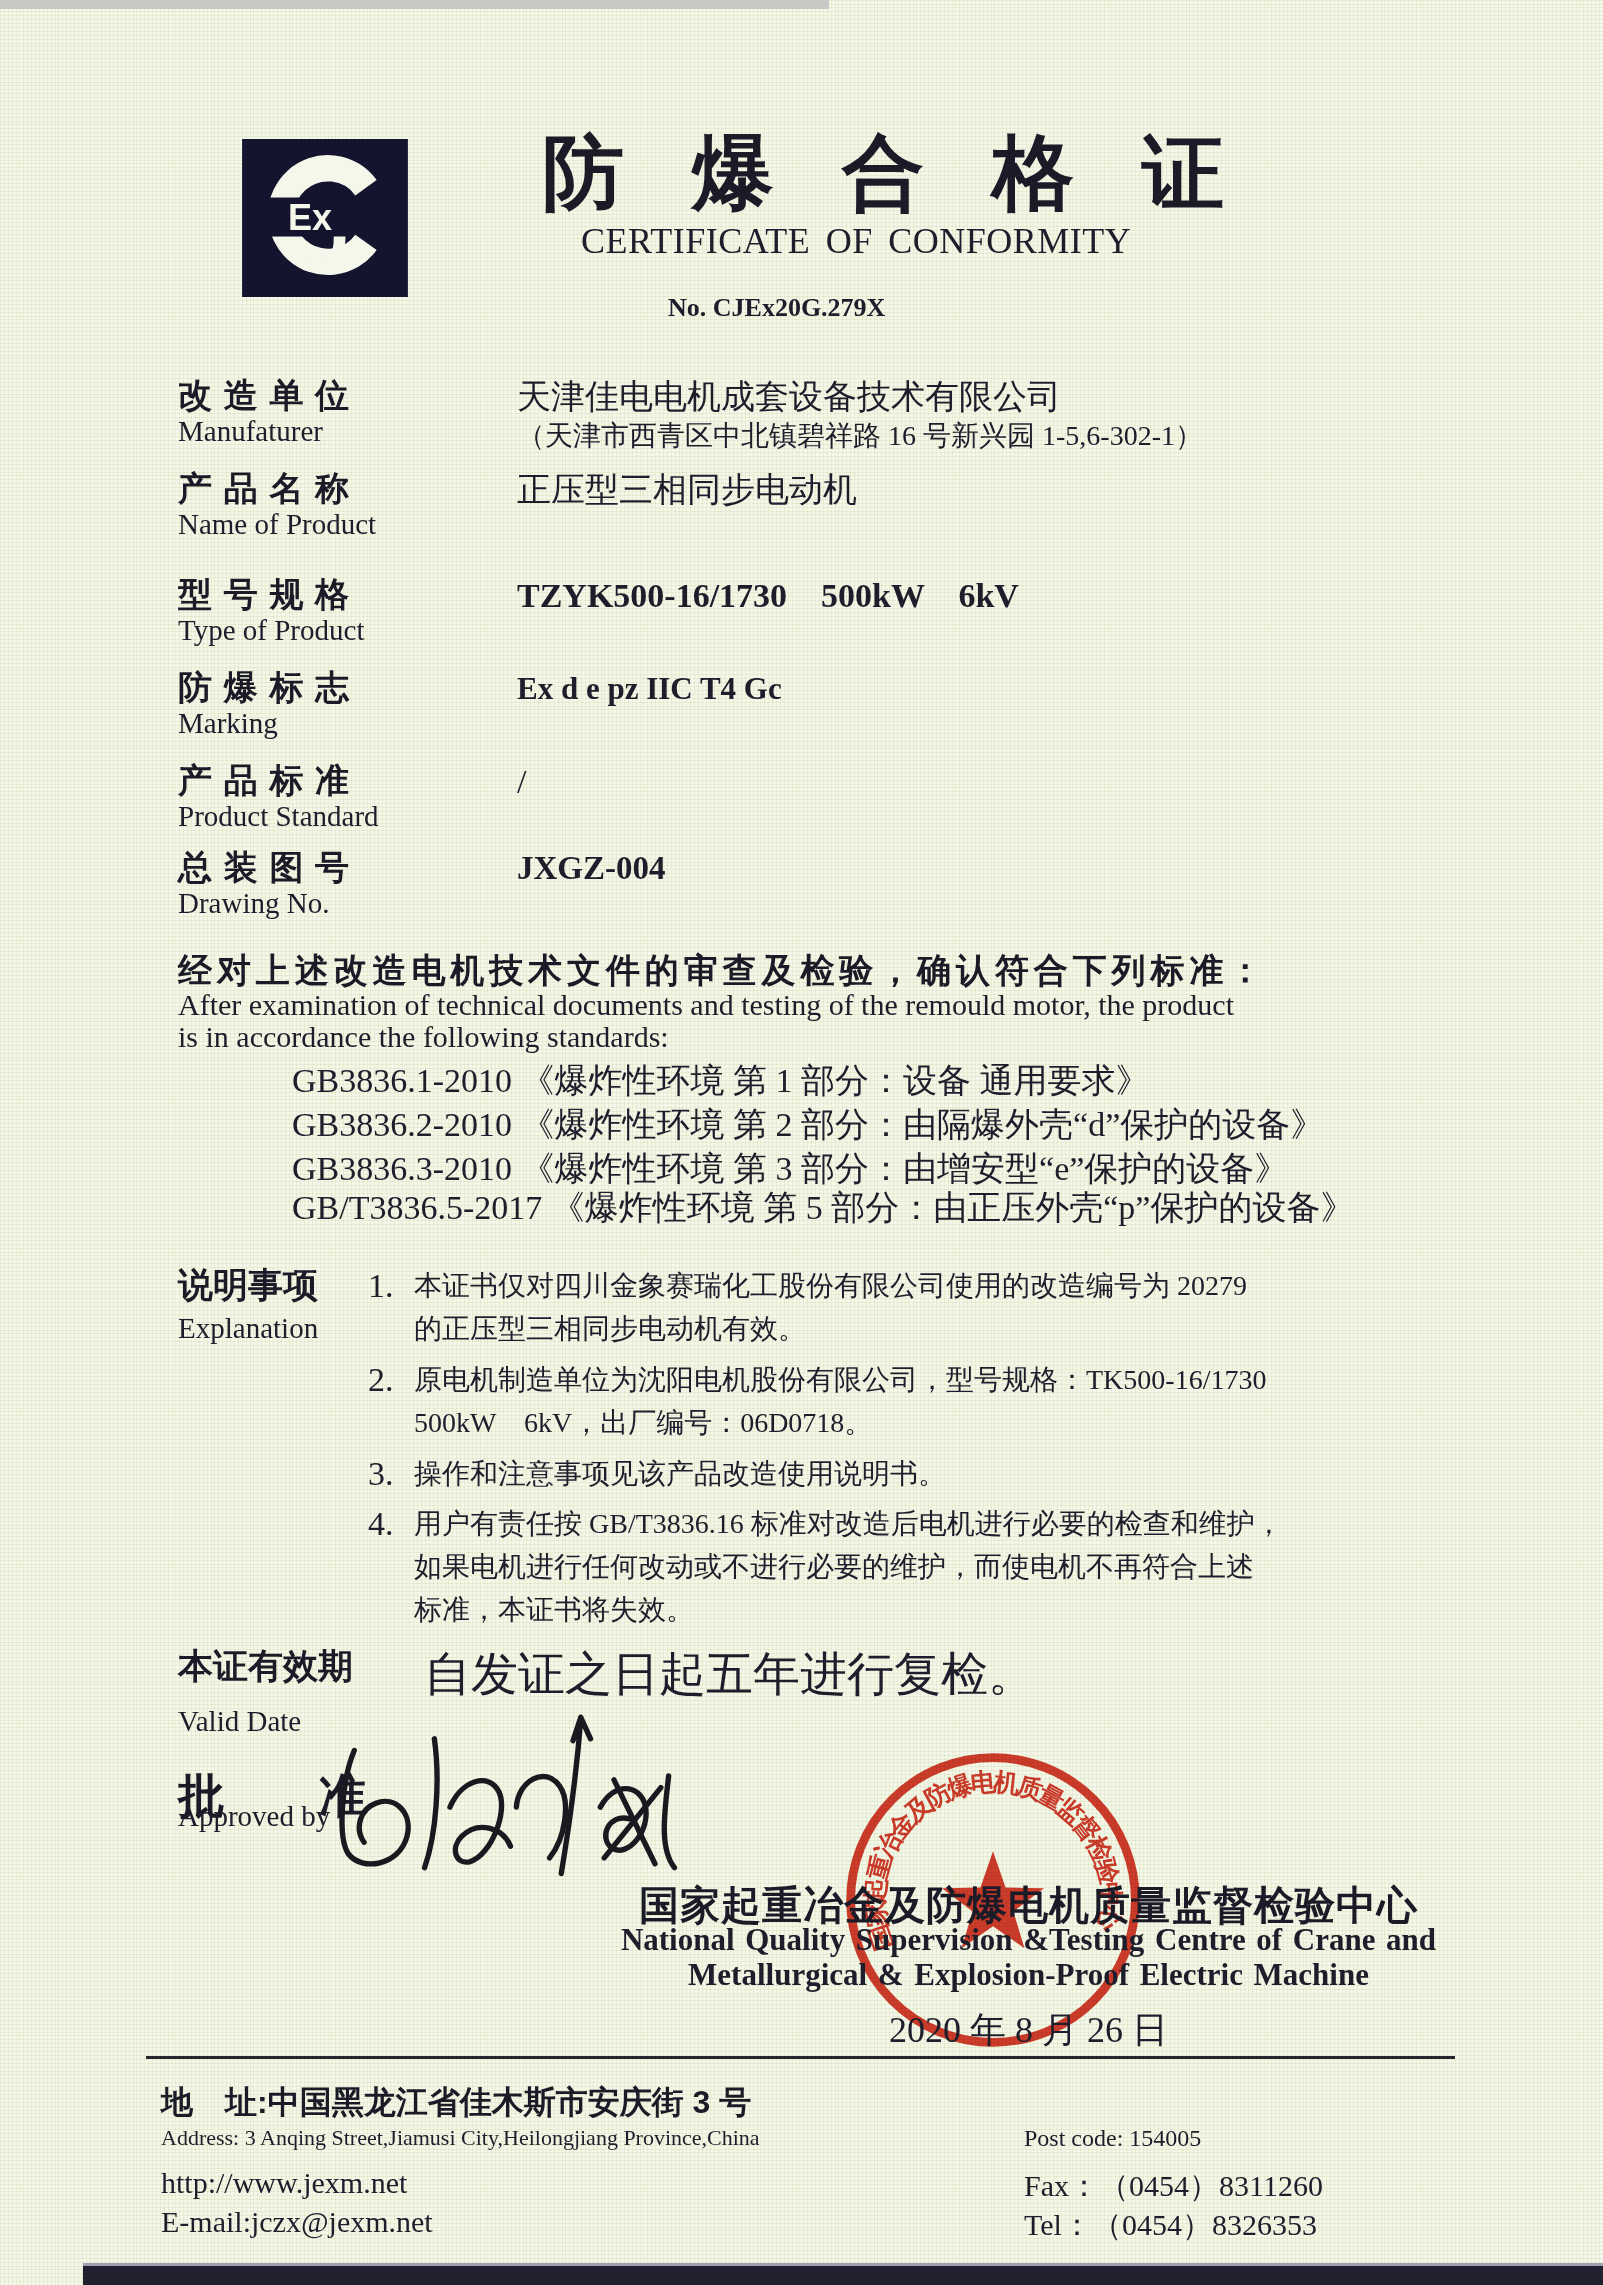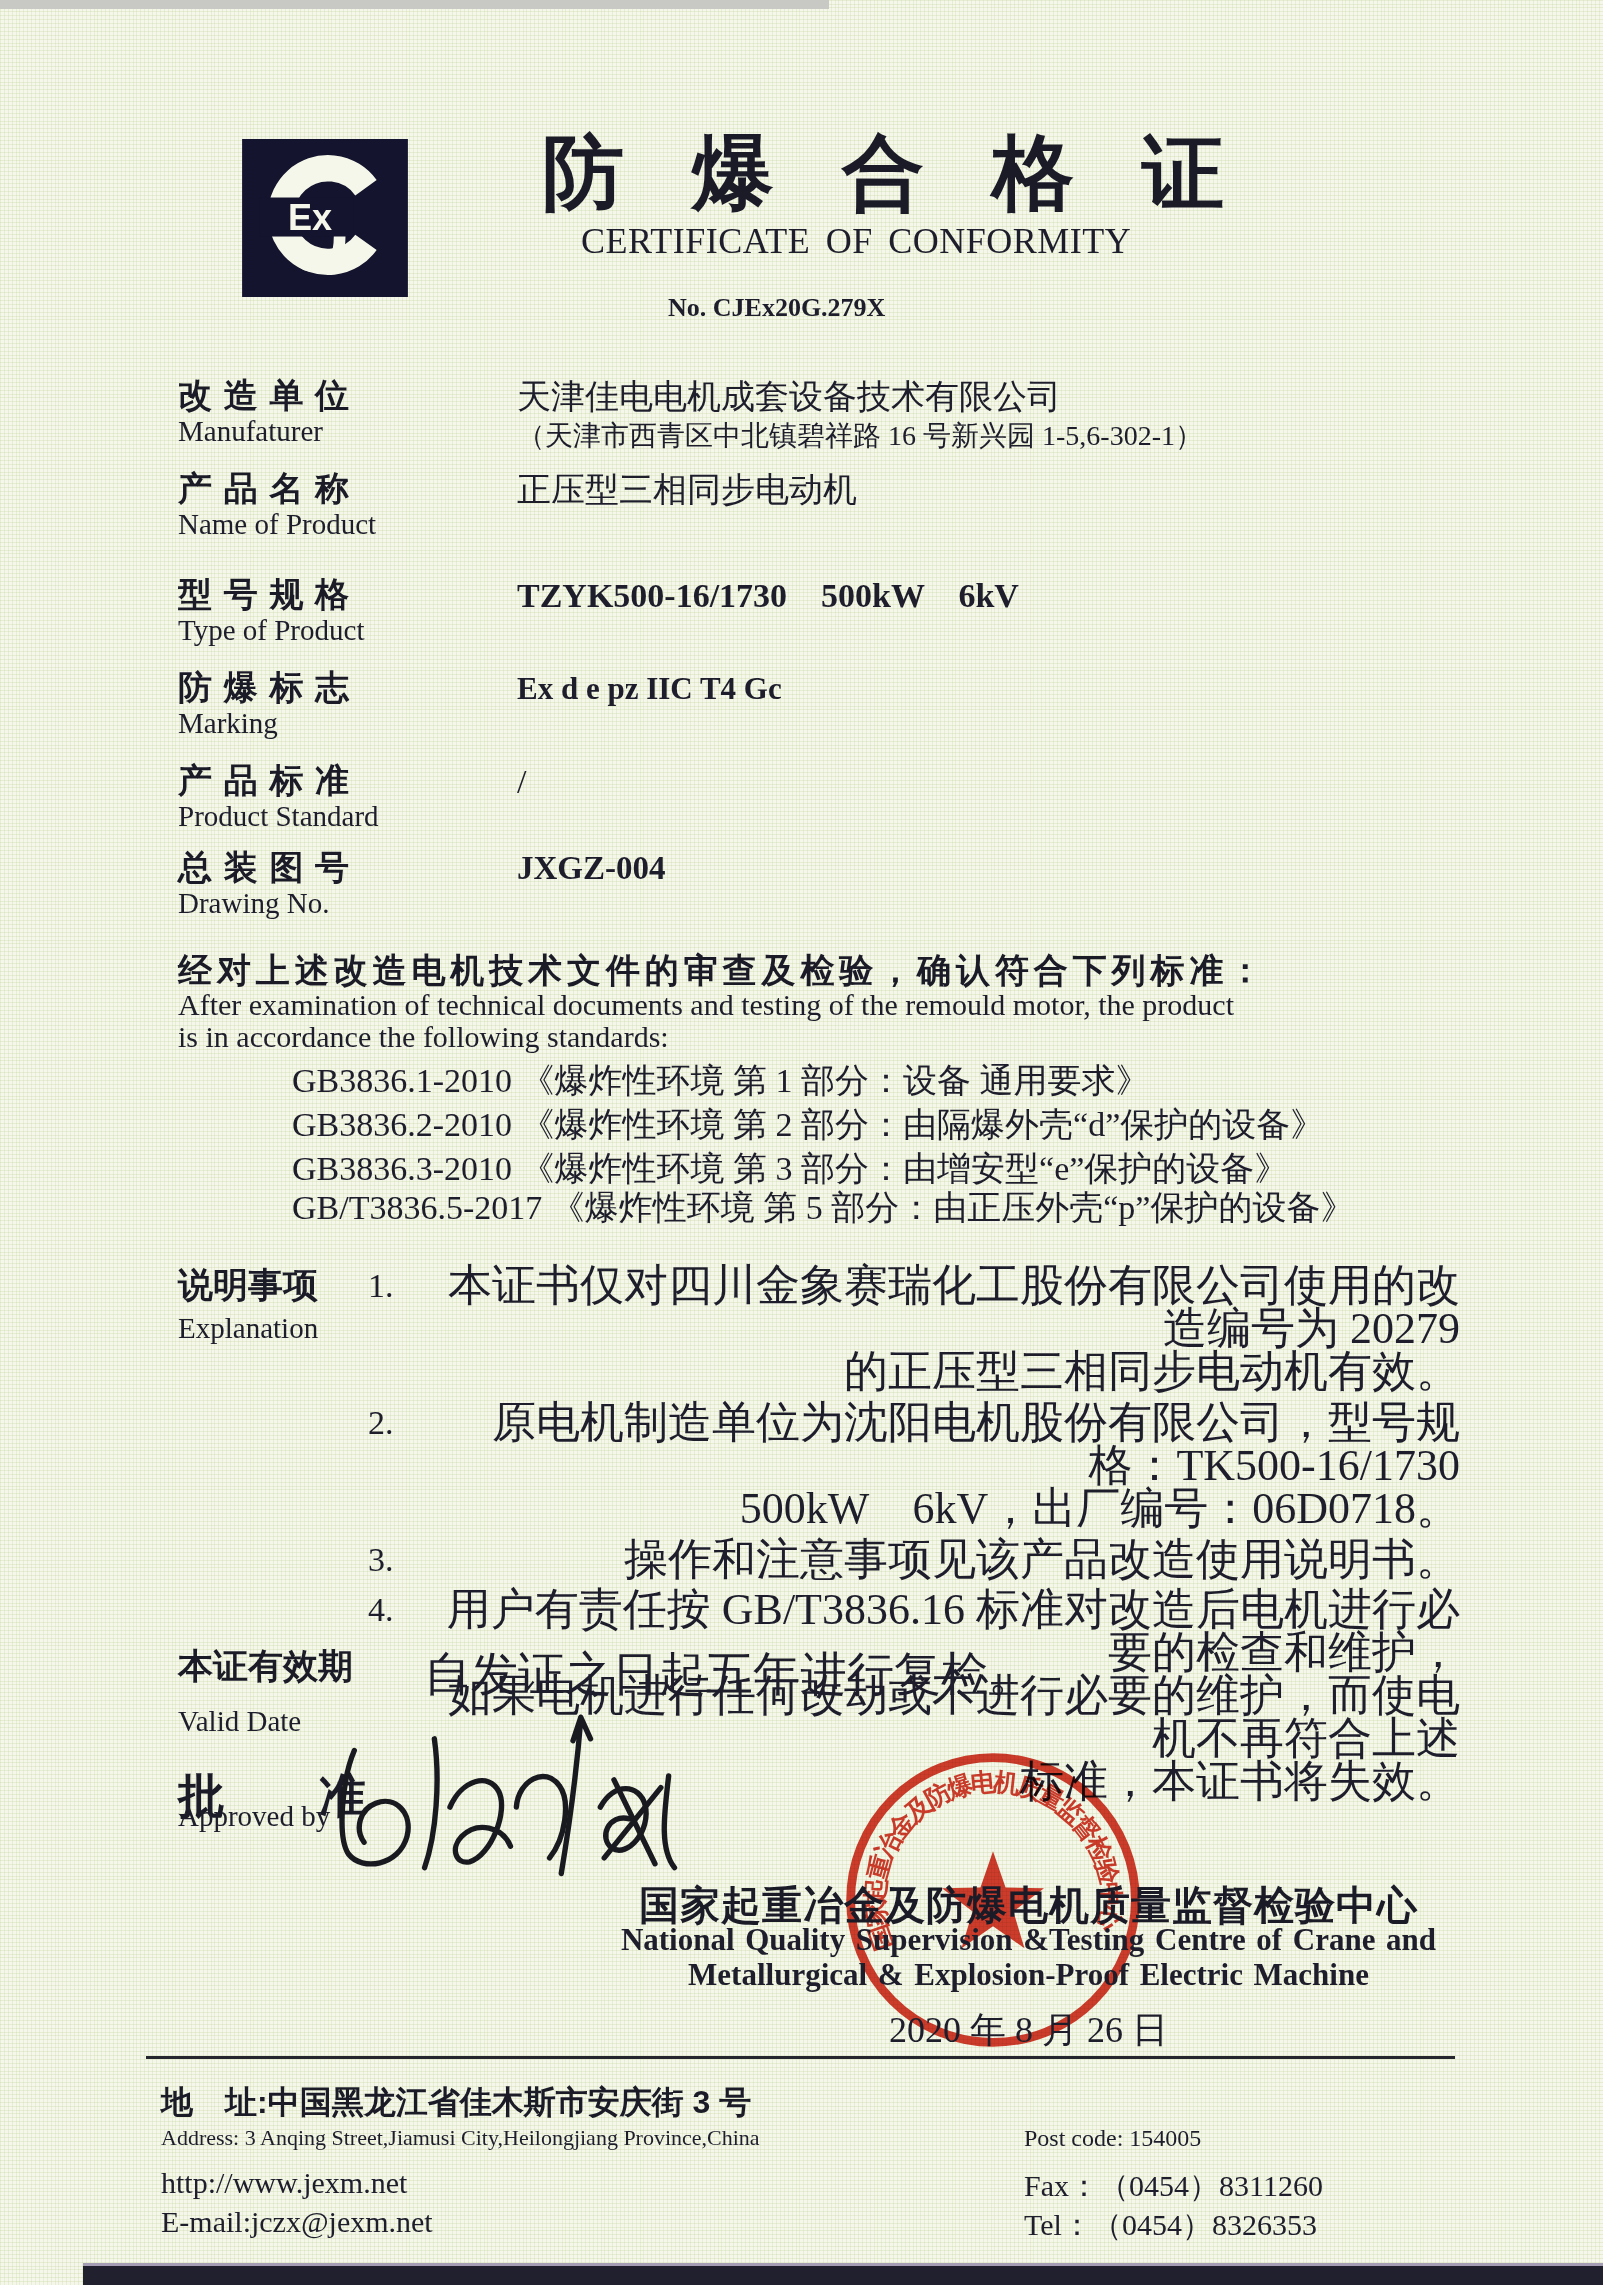--- a/index.html
+++ b/index.html
@@ -36,21 +36,21 @@
 
   #std-heading { left:178px; top:948px; font-size:34px; letter-spacing:4.9px; }
   .std-en { left:178px; font-size:30px; }
   .std-item { left:292px; font-size:34px; }
 
   #expl-label-zh { left:178px; top:1262px; font-size:35px; }
   #expl-label-en { left:178px; top:1312px; font-size:29px; }
   #expl-items { left:368px; top:1264px; width:1092px; }
   .expl-item { display:flex; margin-bottom:7.8px; }
   .expl-num { flex:0 0 46px; font-size:34px; line-height:43px; }
-  .expl-lines { flex:1; font-size:44px; line-height:43px;text-align:right; }
+  .expl-lines { flex:1; font-size:28px; line-height:43px; }
 
   #valid-zh { left:178px; top:1643px; font-size:35px; }
   #valid-en { left:178px; top:1705px; font-size:29px; }
   #valid-value { left:424px; top:1643px; font-size:47px; }
 
   #approve-zh { left:178px; top:1765px; font-size:47px; }
   #approve-en { left:178px; top:1800px; font-size:29px; }
   #authority-cn { left:419px; top:1878px; width:1219px; text-align:center; font-size:40px; letter-spacing:1px; }
   #authority-en1 { left:419px; top:1922px; width:1219px; text-align:center; font-size:31px; font-weight:bold; word-spacing:2.9px; }
   #authority-en2 { left:419px; top:1957px; width:1219px; text-align:center; font-size:31px; font-weight:bold; word-spacing:2.9px; }

